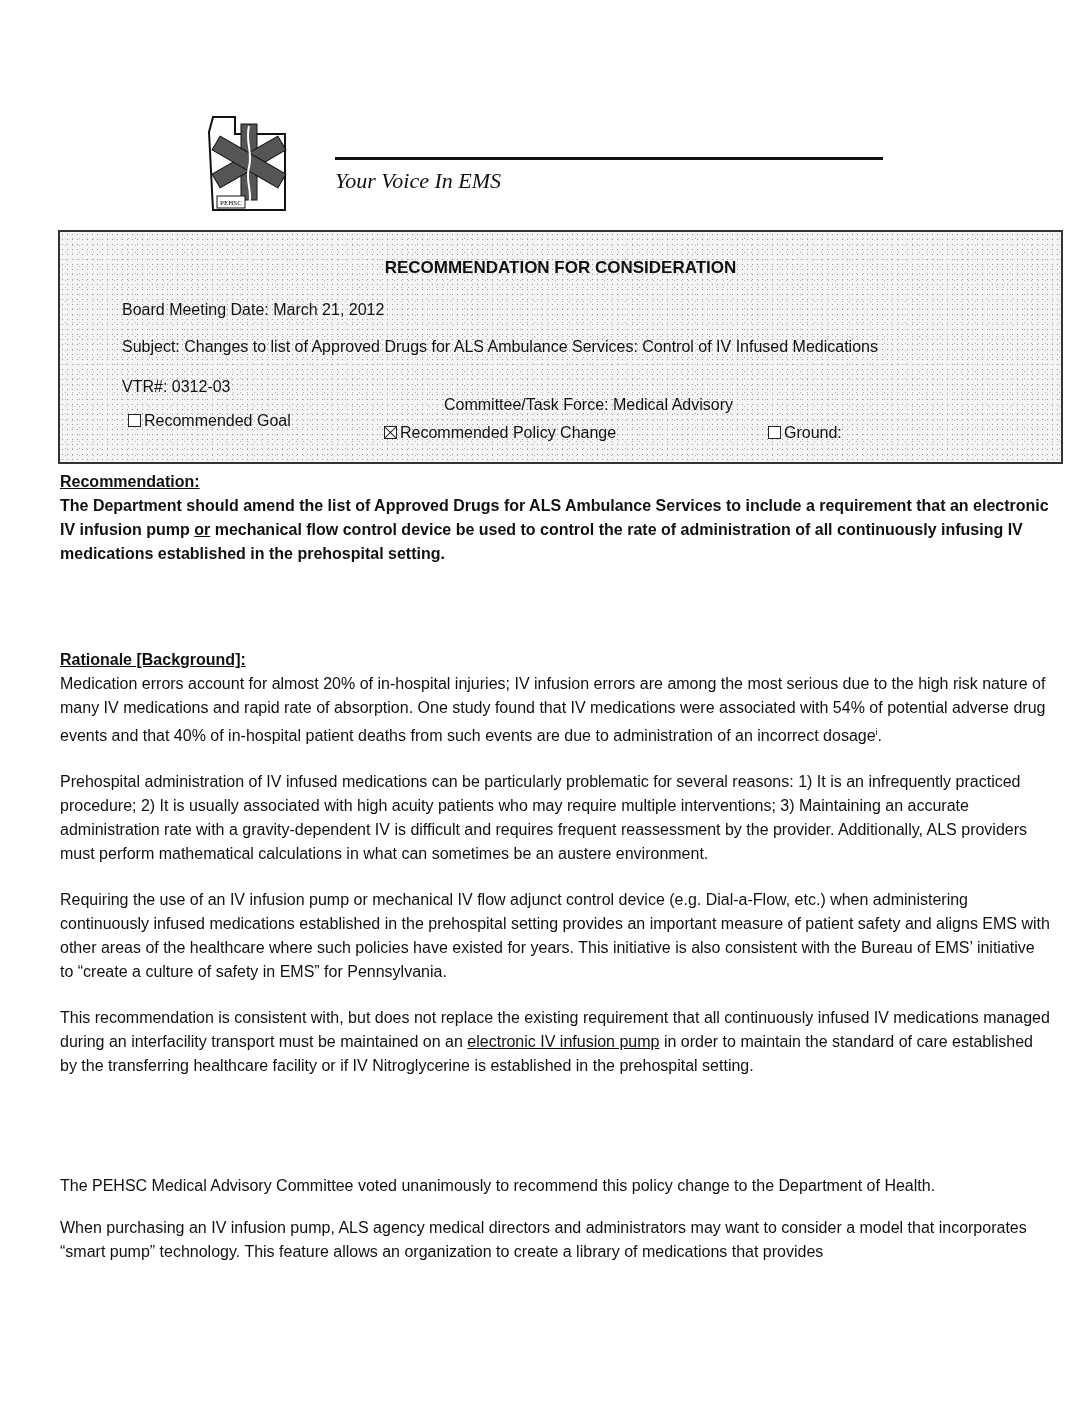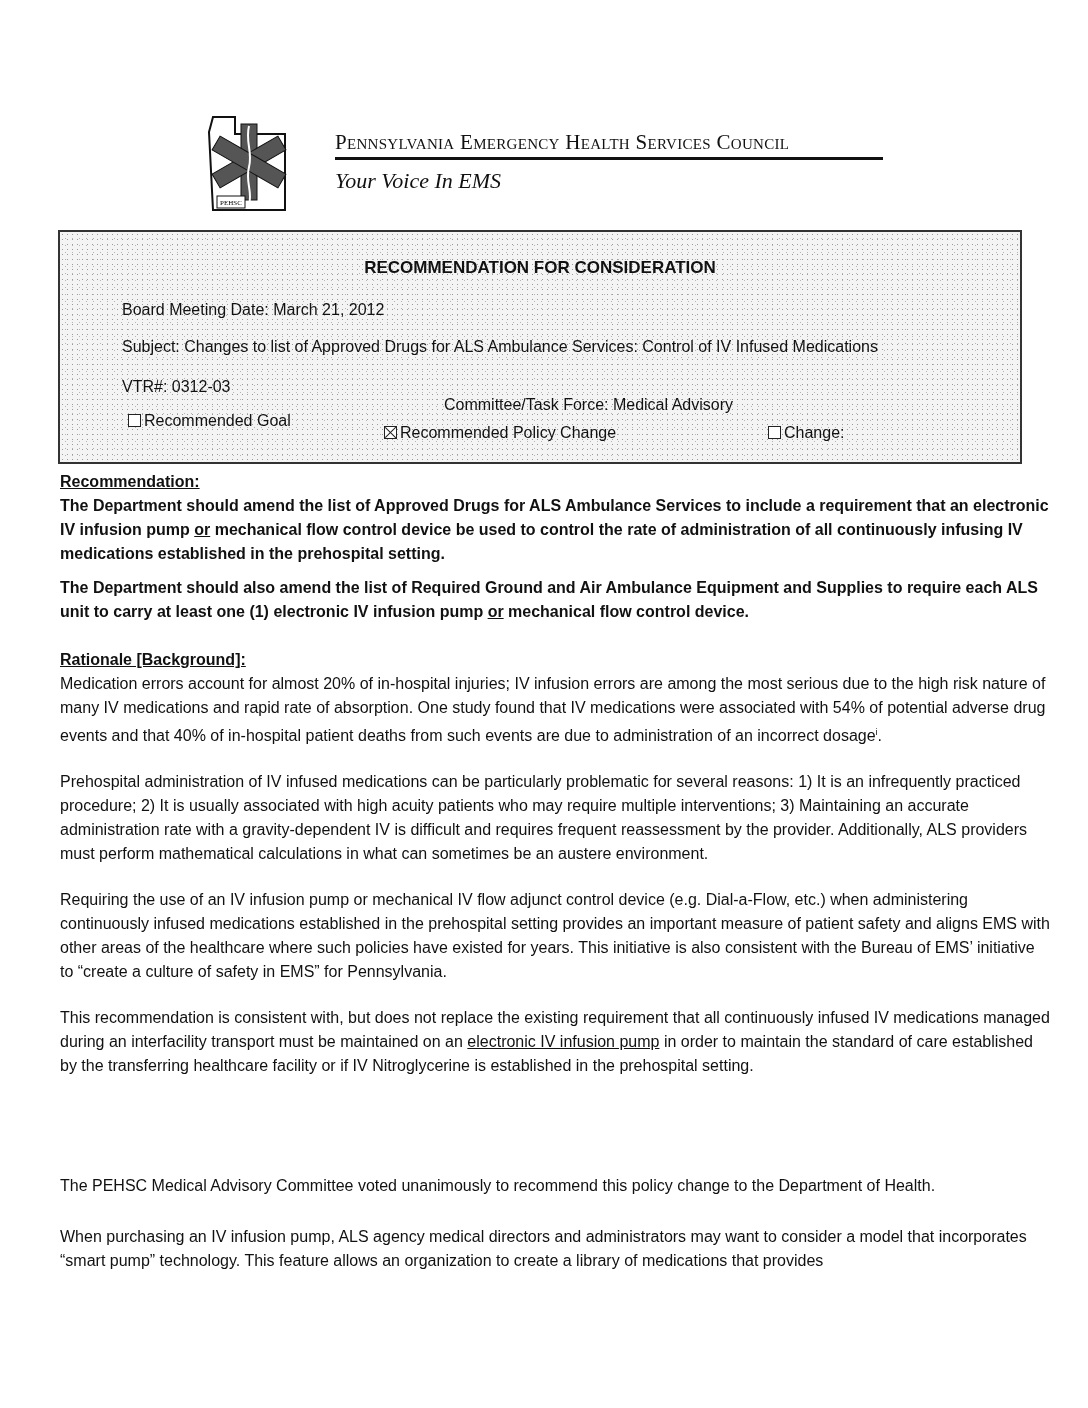--- a/index.html
+++ b/index.html
@@ -9,21 +9,21 @@
   .logo{position:absolute;left:0;top:0;width:85px;height:100px;}
   .org-name{position:absolute;left:130px;top:18px;font-family:"Liberation Serif",serif;
             font-size:21px;font-variant:small-caps;letter-spacing:0.3px;color:#111;white-space:nowrap;}
   .rule{position:absolute;left:130px;top:45px;width:548px;height:3px;background:#111;}
   .tagline{position:absolute;left:130px;top:56px;font-family:"Liberation Serif",serif;
            font-style:italic;font-size:22px;color:#111;white-space:nowrap;}
   .rfc-box{position:absolute;left:58px;top:230px;width:960px;height:230px;border:2px solid #333;
            background-color:#f4f4f4;
            background-image:radial-gradient(#9a9a9a 0.6px, transparent 0.8px),
                             radial-gradient(#b5b5b5 0.5px, transparent 0.7px);
-           background-size:5px 5px,7px 7px;background-position:0 0,2px 3px;}
+           background-size:5px 5px,7px 7px;background-position:0 0,2px 3px;padding-left:41px;}
   .rfc-title{position:absolute;left:0;right:0;top:26px;text-align:center;font-weight:bold;font-size:17px;}
   .rfc-line{position:absolute;font-size:16px;white-space:nowrap;}
   .cb{display:inline-block;width:11px;height:11px;border:1.5px solid #222;margin-right:3px;
       vertical-align:-1px;position:relative;background:#fff;}
   .cb.checked::before,.cb.checked::after{content:"";position:absolute;left:5px;top:-2px;width:1.3px;height:15px;background:#222;}
   .cb.checked::before{transform:rotate(45deg);} .cb.checked::after{transform:rotate(-45deg);}
   .section{position:absolute;left:60px;width:990px;font-size:16px;line-height:24px;}
   .heading{font-weight:bold;text-decoration:underline;}
   .bold{font-weight:bold;}
   p{margin:0;}
@@ -37,52 +37,50 @@
     <path d="M8 5 L30 5 L30 22 L80 22 L80 98 L8 98 L4 20 Z" fill="none" stroke="#111" stroke-width="2"></path>
     <g transform="translate(44,50)" fill="#555" stroke="#111" stroke-width="1">
       <rect x="-8" y="-38" width="16" height="76"></rect>
       <rect x="-8" y="-38" width="16" height="76" transform="rotate(60)"></rect>
       <rect x="-8" y="-38" width="16" height="76" transform="rotate(-60)"></rect>
     </g>
     <path d="M44 14 C40 30 48 40 44 55 C40 70 48 80 44 92" fill="none" stroke="#fff" stroke-width="2"></path>
     <rect x="12" y="84" width="28" height="12" fill="#fff" stroke="#111" stroke-width="1"></rect>
     <text x="26" y="93" font-size="7" text-anchor="middle" font-family="Liberation Serif, serif">PEHSC</text>
   </svg>
-  <div class="org-name">Pennsylvania Emergency Health Services Council</div>
   <div class="rule"></div>
   <div class="tagline">Your Voice In EMS</div>
 </div>
 
 <div class="rfc-box">
   <div class="rfc-title">RECOMMENDATION FOR CONSIDERATION</div>
   <div class="rfc-line" style="left:62px;top:69px;">Board Meeting Date: March 21, 2012</div>
   <div class="rfc-line" style="left:62px;top:106px;">Subject: Changes to list of Approved Drugs for ALS Ambulance Services:  Control of IV Infused Medications</div>
   <div class="rfc-line" style="left:62px;top:146px;">VTR#: 0312-03</div>
   <div class="rfc-line" style="left:384px;top:164px;">Committee/Task Force: Medical Advisory</div>
   <div class="rfc-line" style="left:68px;top:180px;">
     <span class="cb"></span><span>Recommended Goal</span>
   </div>
   <div class="rfc-line" style="left:324px;top:192px;">
     <span class="cb checked"></span><span>Recommended Policy Change</span>
   </div>
   <div class="rfc-line" style="left:708px;top:192px;">
-    <span class="cb"></span><span>Change:</span>
+    <span class="cb"></span><span>Ground:</span>
   </div>
 </div>
 
 <div class="section" style="top:470px;">
   <div class="heading">Recommendation:</div>
   <p class="bold"><span>The Department should amend the list of Approved Drugs for ALS Ambulance Services to include a requirement that an electronic IV infusion pump </span><u>or</u><span> mechanical flow control device be used to control the rate of administration of all continuously infusing IV medications established in the prehospital setting.</span></p>
-  <p class="bold" style="margin-top:10px;"><span>The Department should also amend the list of Required Ground and Air Ambulance Equipment and Supplies to require each ALS unit to carry at least one (1) electronic IV infusion pump </span><u>or</u><span> mechanical flow control device.</span></p>
 </div>
 
 <div class="section" style="top:648px;">
   <div class="heading">Rationale [Background]:</div>
   <p><span>Medication errors account for almost 20% of in-hospital injuries; IV infusion errors are among the most serious due to the high risk nature of many IV medications and rapid rate of absorption.  One study found that IV medications were associated with 54% of potential adverse drug events and that 40% of in-hospital patient deaths from such events are due to administration of an incorrect dosage</span><sup style="font-size:9px;">i</sup><span>.</span></p>
   <p style="margin-top:22px;">Prehospital administration of IV infused medications can be particularly problematic for several reasons: 1) It is an infrequently practiced procedure; 2) It is usually associated with high acuity patients who may require multiple interventions; 3) Maintaining an accurate administration rate with a gravity-dependent IV is difficult and requires frequent reassessment by the provider. Additionally, ALS providers must perform mathematical calculations in what can sometimes be an austere environment.</p>
   <p style="margin-top:22px;">Requiring the use of an IV infusion pump or mechanical IV flow adjunct control device (e.g. Dial-a-Flow, etc.) when administering continuously infused medications established in the prehospital setting provides an important measure of patient safety and aligns EMS with other areas of the healthcare where such policies have existed for years. This initiative is also consistent with the Bureau of EMS’ initiative to “create a culture of safety in EMS” for Pennsylvania.</p>
   <p style="margin-top:22px;"><span>This recommendation is consistent with, but does not replace the existing requirement that all continuously infused IV medications managed during an interfacility transport must be maintained on an </span><u>electronic IV infusion pump</u><span>   in order to maintain the standard of care established by the transferring healthcare facility or if IV Nitroglycerine is established in the prehospital setting.</span></p>
 </div>
 
 <div class="section" style="top:1174px;">
   <p>The PEHSC Medical Advisory Committee voted unanimously to recommend this policy change to the Department of Health.</p>
-  <p style="margin-top:27px;">When purchasing an IV infusion pump, ALS agency medical directors and administrators may want to consider a model that incorporates “smart pump” technology. This feature allows an organization to create a library of medications that provides</p>
+  <p style="margin-top:18px;">When purchasing an IV infusion pump, ALS agency medical directors and administrators may want to consider a model that incorporates “smart pump” technology. This feature allows an organization to create a library of medications that provides</p>
 </div>
 
 </body></html>

